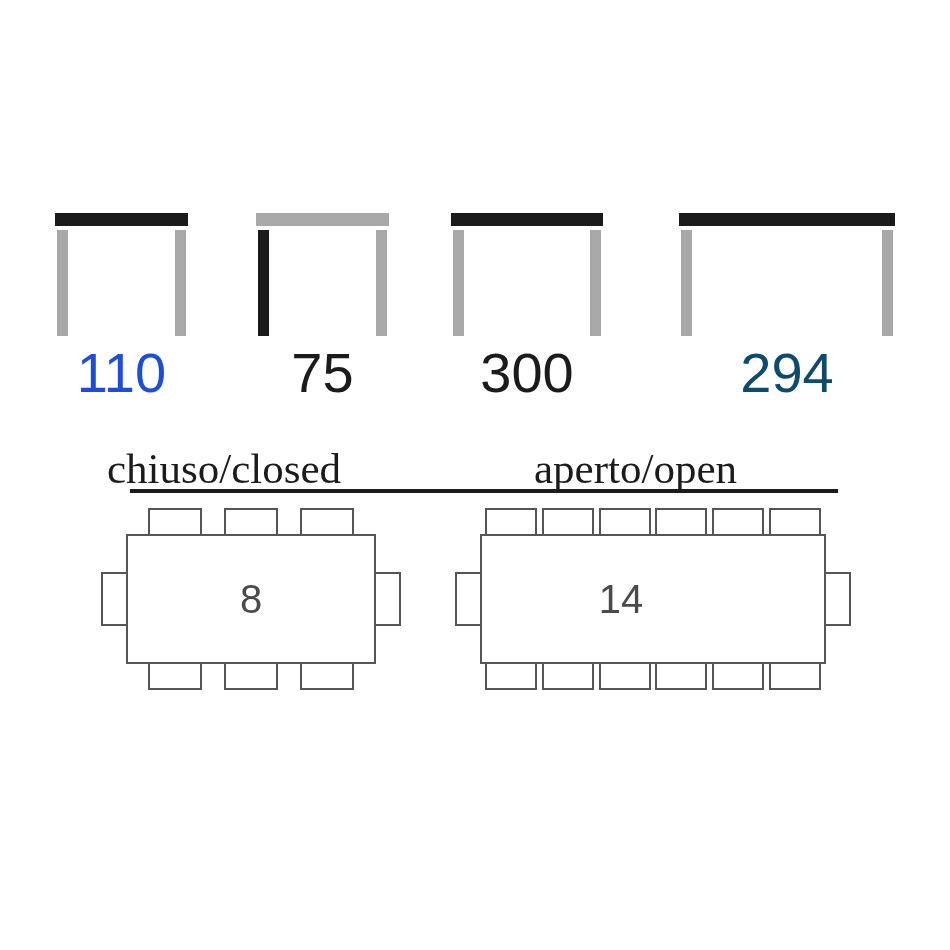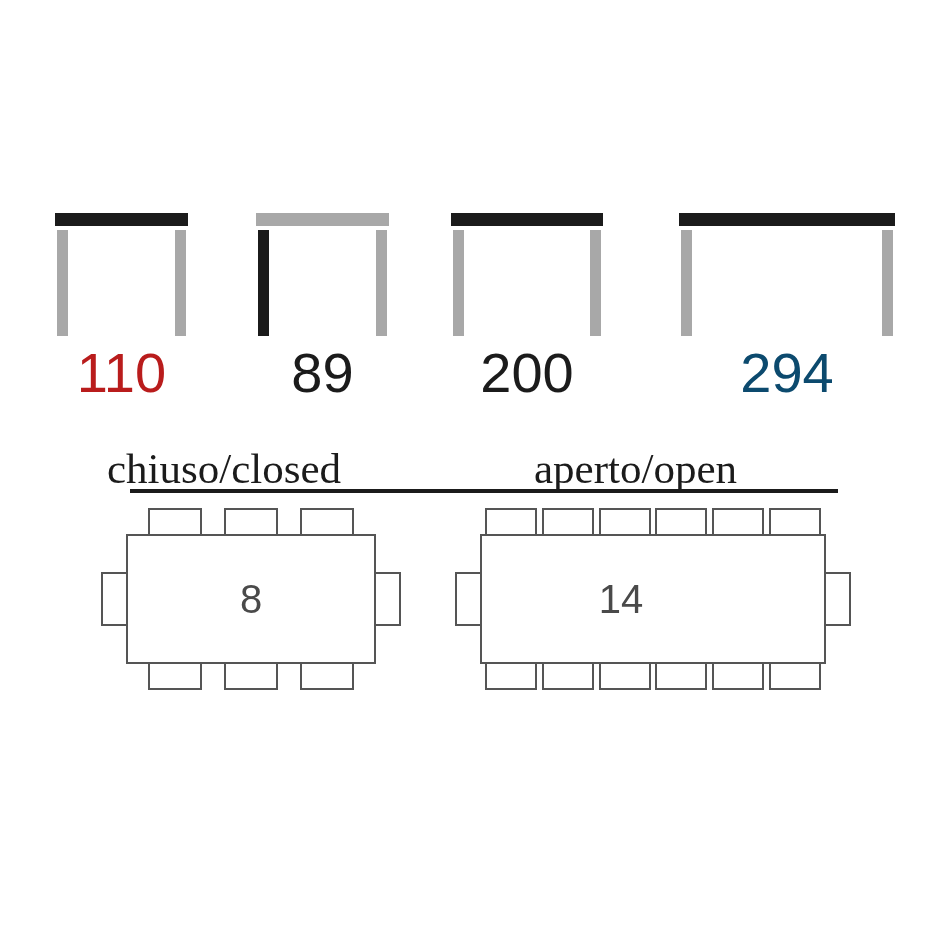--- a/index.html
+++ b/index.html
@@ -94,35 +94,35 @@
 </head>
 <body>
 
 <div id="sheet">
 
   <div class="elevation" id="elev-0" style="left: 55px; top: 213px; width: 133px; height: 125px;">
     <div class="elev-top" style="width: 133px; background: rgb(27, 27, 27);"></div>
     <div class="elev-leg elev-leg-l" style="left: 2px; background: rgb(168, 168, 168);"></div>
     <div class="elev-leg elev-leg-r" style="right: 2px; background: rgb(168, 168, 168);"></div>
   </div>
-  <div class="dim-label" id="dim-0" style="left: 55px; width: 133px; top: 345px; color: #b91c1c;">110</div>
+  <div class="dim-label" id="dim-0" style="left: 55px; width: 133px; top: 345px; color: #1d4ed8;">110</div>
 
   <div class="elevation" id="elev-1" style="left: 256px; top: 213px; width: 133px; height: 125px;">
     <div class="elev-top" style="width: 133px; background: rgb(168, 168, 168);"></div>
     <div class="elev-leg elev-leg-l" style="left: 2px; background: rgb(27, 27, 27);"></div>
     <div class="elev-leg elev-leg-r" style="right: 2px; background: rgb(168, 168, 168);"></div>
   </div>
-  <div class="dim-label" id="dim-1" style="left: 256px; width: 133px; top: 345px; color: rgb(27, 27, 27);">89</div>
+  <div class="dim-label" id="dim-1" style="left: 256px; width: 133px; top: 345px; color: rgb(27, 27, 27);">75</div>
 
   <div class="elevation" id="elev-2" style="left: 451px; top: 213px; width: 152px; height: 125px;">
     <div class="elev-top" style="width: 152px; background: rgb(27, 27, 27);"></div>
     <div class="elev-leg elev-leg-l" style="left: 2px; background: rgb(168, 168, 168);"></div>
     <div class="elev-leg elev-leg-r" style="right: 2px; background: rgb(168, 168, 168);"></div>
   </div>
-  <div class="dim-label" id="dim-2" style="left: 451px; width: 152px; top: 345px; color: rgb(27, 27, 27);">200</div>
+  <div class="dim-label" id="dim-2" style="left: 451px; width: 152px; top: 345px; color: rgb(27, 27, 27);">300</div>
 
   <div class="elevation" id="elev-3" style="left: 679px; top: 213px; width: 216px; height: 125px;">
     <div class="elev-top" style="width: 216px; background: rgb(27, 27, 27);"></div>
     <div class="elev-leg elev-leg-l" style="left: 2px; background: rgb(168, 168, 168);"></div>
     <div class="elev-leg elev-leg-r" style="right: 2px; background: rgb(168, 168, 168);"></div>
   </div>
   <div class="dim-label" id="dim-3" style="left: 679px; width: 216px; top: 345px; color: #0c4a6e;">294</div>
 
   <div class="section-label" id="label-closed" style="left: 107px; top: 447px;">chiuso/closed</div>
   <div class="section-label" id="label-open" style="left: 534px; top: 447px;">aperto/open</div>

